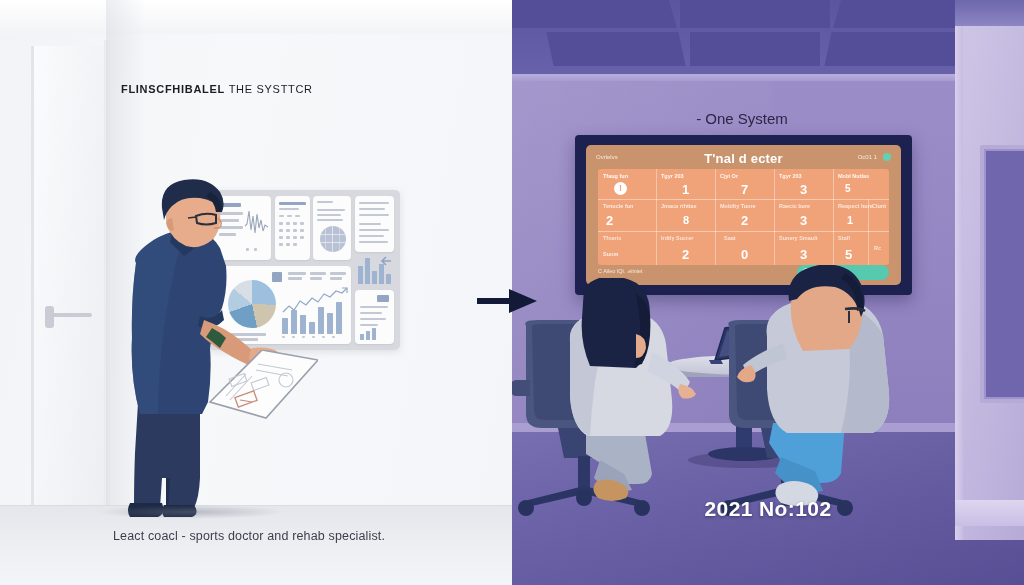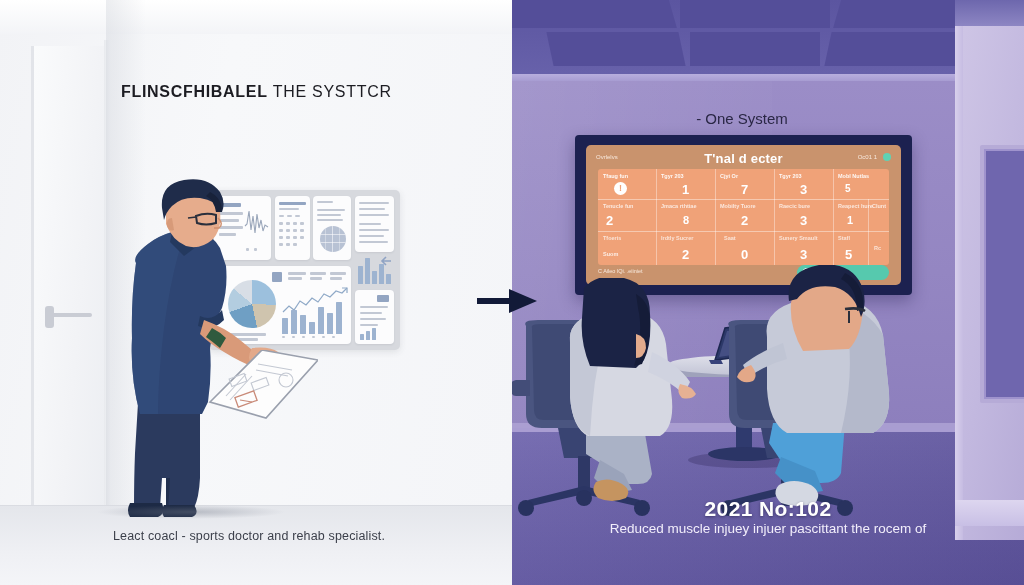--- a/index.html
+++ b/index.html
@@ -26,21 +26,21 @@
   .door-jamb{position:absolute;left:104px;top:40px;width:6px;height:470px;
     background:linear-gradient(90deg,#e8eaee,#f4f5f8);}
   .door-handle-plate{position:absolute;left:45px;top:306px;width:9px;height:22px;border-radius:3px;background:#c9ccd4;}
   .door-handle-bar{position:absolute;left:52px;top:313px;width:40px;height:4px;border-radius:2px;background:#c9ccd4;}
 
   
   .l-corner{position:absolute;left:106px;top:0;width:40px;height:520px;
     background:linear-gradient(90deg,rgba(200,204,212,.35),rgba(255,255,255,0));}
 
   
-  .l-title{position:absolute;left:121px;top:83px;font-size:16px;letter-spacing:.7px;color:#1c1c22;white-space:nowrap;}
+  .l-title{position:absolute;left:121px;top:83px;font-size:11px;letter-spacing:.7px;color:#1c1c22;white-space:nowrap;}
   .l-title b{font-weight:800;}
   .l-title span{font-weight:500;}
 
   
   .board{position:absolute;left:208px;top:190px;width:192px;height:160px;
     background:#d7d9de;border-radius:5px;box-shadow:0 2px 7px rgba(60,64,78,.12);}
   .card{position:absolute;background:#fcfcfd;border-radius:4px;box-shadow:0 1px 2px rgba(70,74,90,.10);}
   .bar-line{position:absolute;background:#c2c8d4;border-radius:1px;}
   .bar-line.dark{background:#93a5c2;}
   .minibar{position:absolute;background:#9db3d0;border-radius:.5px;}
@@ -521,16 +521,15 @@
       <path d="M58,16 Q76,-2 104,4 Q128,12 126,44 Q124,72 112,84 L66,86 Q52,62 54,38 Z" fill="#e3a888"></path>
 
       <path d="M52,36 Q48,6 82,0 Q116,-4 126,24 Q130,40 124,52 Q118,28 98,22 Q72,18 60,34 Z" fill="#1b2345"></path>
       <path d="M108,8 Q128,18 126,44 L120,46 Q120,22 104,14 Z" fill="#151c38"></path>
 
       <path d="M108,44 Q122,42 128,46" fill="none" stroke="#2a2f3c" stroke-width="2.6"></path>
       <path d="M112,46 L112,58" fill="none" stroke="#2a2f3c" stroke-width="2"></path>
     </svg>
 
     <div class="r-num">2021 No:102</div>
-    <div class="r-cap1">Reduced muscle injuey injuer pascittant the rocem of</div>
   </div>
 
 </div>
 
 </body></html>

